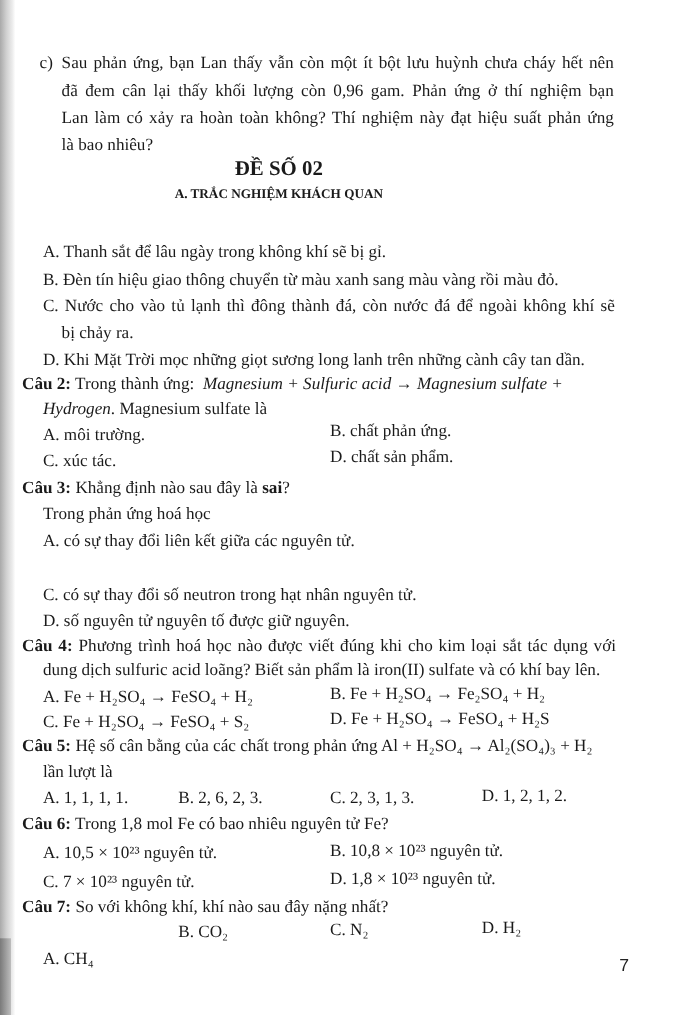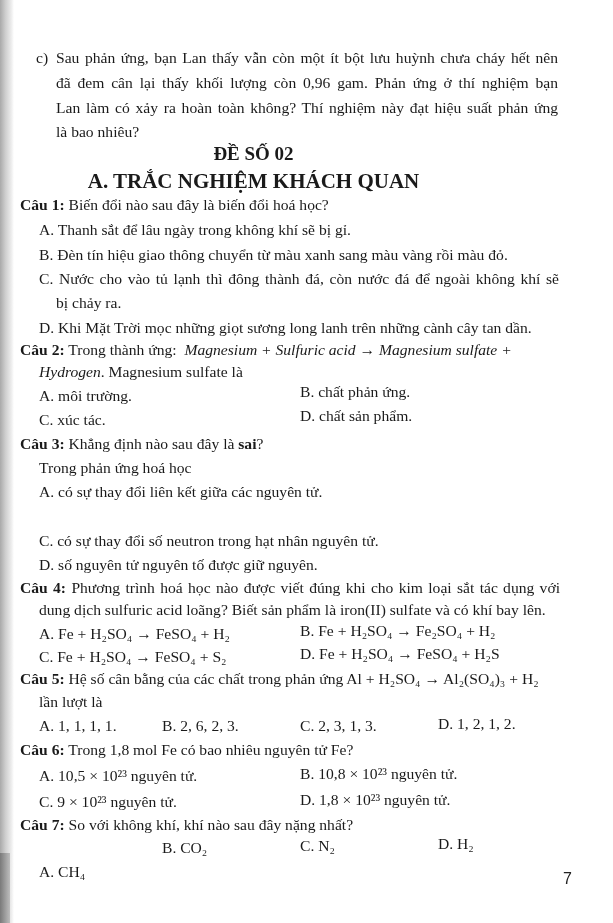--- a/index.html
+++ b/index.html
@@ -21,21 +21,21 @@
   .line {
     position: absolute; font-size: 15.6px; line-height: 20px; white-space: nowrap;
   }
   .just { text-align: justify; text-align-last: justify; }
   .b { font-weight: bold; }
   .i { font-style: italic; }
   .title {
     position: absolute; left: 0; width: 507px; text-align: center; font-weight: bold;
   }
   .t1 { font-size: 19px; top: 143px; }
-  .t2 { font-size: 21px; top: 169px; }
+  .t2 { font-size: 12px; top: 169px; }
   .qn { font-weight: bold; }
   .pnum {
     position: absolute; left: 563px; top: 870px; font-family: "Liberation Sans", sans-serif;
     font-size: 16px; color: #222;
   }
 </style>
 </head>
 <body>
 
 <div class="spine"></div>
@@ -45,24 +45,20 @@
 
   <div class="line" style="left:36px;top:48px;">c)</div>
   <div class="line just" style="left:56px;top:48px;width:502px;">Sau phản ứng, bạn Lan thấy vẫn còn một ít bột lưu huỳnh chưa cháy hết nên</div>
   <div class="line just" style="left:56px;top:73px;width:502px;">đã đem cân lại thấy khối lượng còn 0,96 gam. Phản ứng ở thí nghiệm bạn</div>
   <div class="line just" style="left:56px;top:98px;width:502px;">Lan làm có xảy ra hoàn toàn không? Thí nghiệm này đạt hiệu suất phản ứng</div>
   <div class="line" style="left:56px;top:122px;">là bao nhiêu?</div>
 
   <div class="title t1">ĐỀ SỐ 02</div>
   <div class="title t2">A. TRẮC NGHIỆM KHÁCH QUAN</div>
 
-  <div class="line" style="left:20px;top:195px;">
-    <span class="qn">Câu 1:</span>
-    <span>Biến đổi nào sau đây là biến đổi hoá học?</span>
-  </div>
   <div class="line" style="left:39px;top:220px;">A. Thanh sắt để lâu ngày trong không khí sẽ bị gỉ.</div>
   <div class="line" style="left:39px;top:245px;">B. Đèn tín hiệu giao thông chuyển từ màu xanh sang màu vàng rồi màu đỏ.</div>
   <div class="line just" style="left:39px;top:269px;width:520px;">C. Nước cho vào tủ lạnh thì đông thành đá, còn nước đá để ngoài không khí sẽ</div>
   <div class="line" style="left:56px;top:293px;">bị chảy ra.</div>
   <div class="line" style="left:39px;top:318px;">D. Khi Mặt Trời mọc những giọt sương long lanh trên những cành cây tan dần.</div>
 
   <div class="line" style="left:20px;top:340px;width:540px;">
     <span class="qn">Câu 2:</span>
     <span>Trong thành ứng:</span>&nbsp;
     <span class="i">Magnesium + Sulfuric acid → Magnesium sulfate +</span>
@@ -104,21 +100,21 @@
   <div class="line" style="left:162px;top:716px;">B. 2, 6, 2, 3.</div>
   <div class="line" style="left:300px;top:716px;">C. 2, 3, 1, 3.</div>
   <div class="line" style="left:438px;top:714px;">D. 1, 2, 1, 2.</div>
 
   <div class="line" style="left:20px;top:740px;">
     <span class="qn">Câu 6:</span>
     <span>Trong 1,8 mol Fe có bao nhiêu nguyên tử Fe?</span>
   </div>
   <div class="line" style="left:39px;top:766px;">A. 10,5 × 10²³ nguyên tử.</div>
   <div class="line" style="left:300px;top:764px;">B. 10,8 × 10²³ nguyên tử.</div>
-  <div class="line" style="left:39px;top:792px;">C. 9 × 10²³ nguyên tử.</div>
+  <div class="line" style="left:39px;top:792px;">C. 7 × 10²³ nguyên tử.</div>
   <div class="line" style="left:300px;top:790px;">D. 1,8 × 10²³ nguyên tử.</div>
 
   <div class="line" style="left:20px;top:815px;">
     <span class="qn">Câu 7:</span>
     <span>So với không khí, khí nào sau đây nặng nhất?</span>
   </div>
   <div class="line" style="left:39px;top:838px;margin-top:24px;">A. CH₄</div>
   <div class="line" style="left:162px;top:838px;">B. CO₂</div>
   <div class="line" style="left:300px;top:836px;">C. N₂</div>
   <div class="line" style="left:438px;top:834px;">D. H₂</div>

